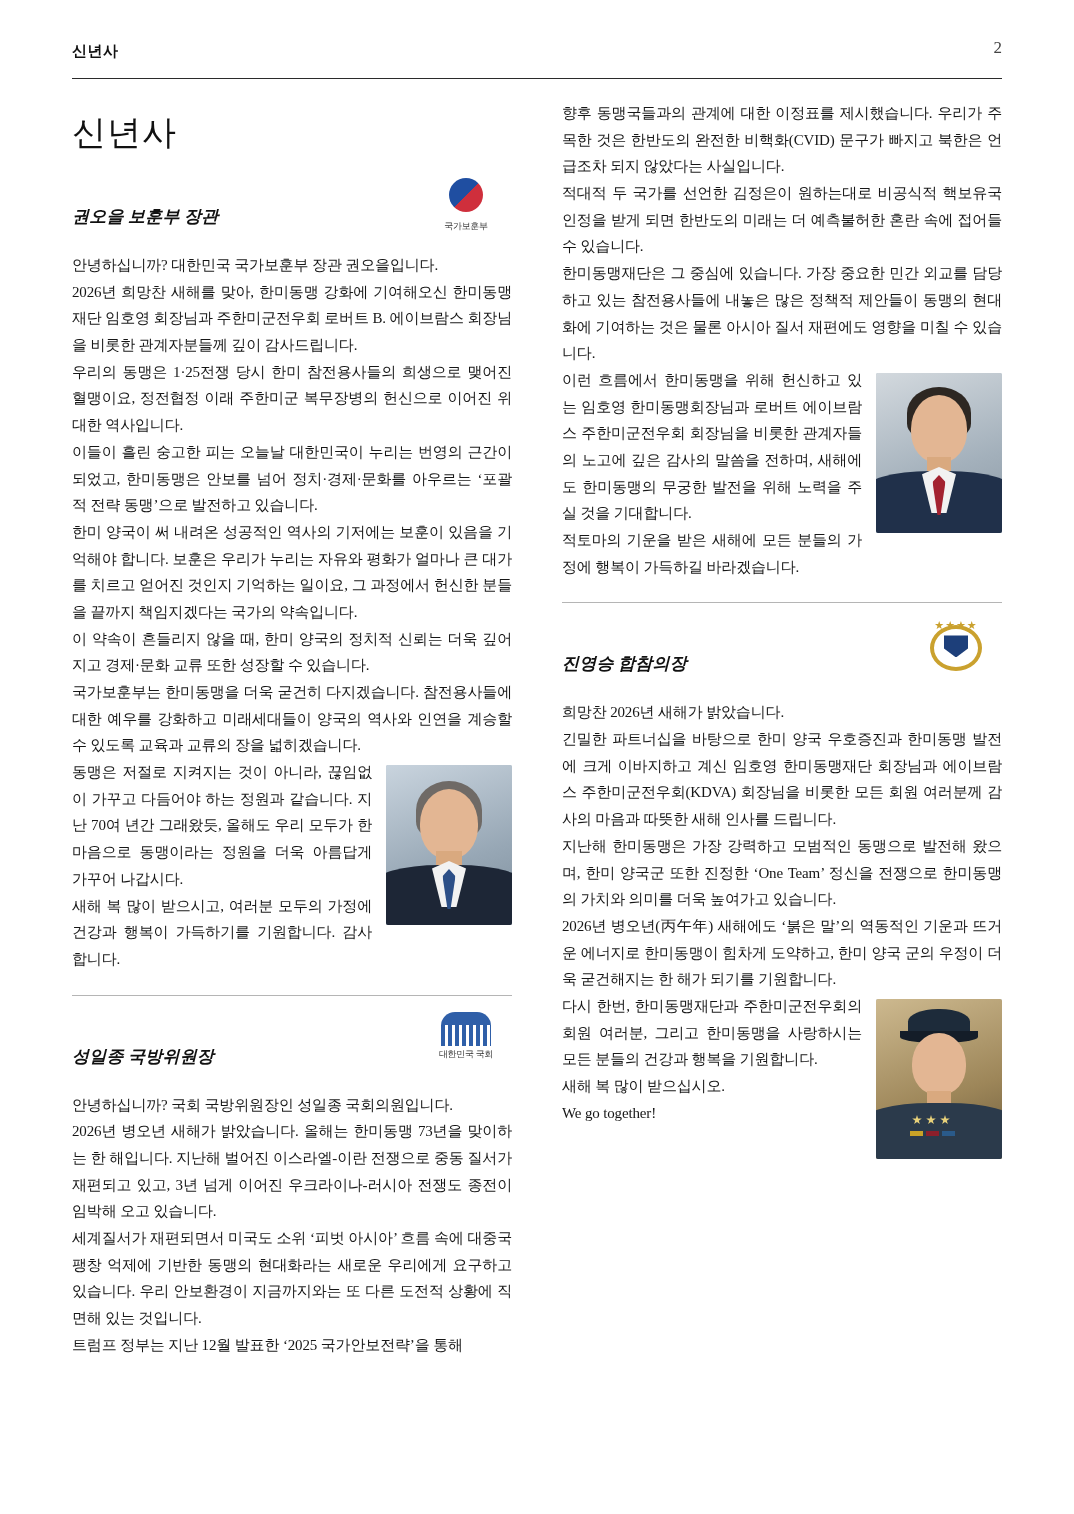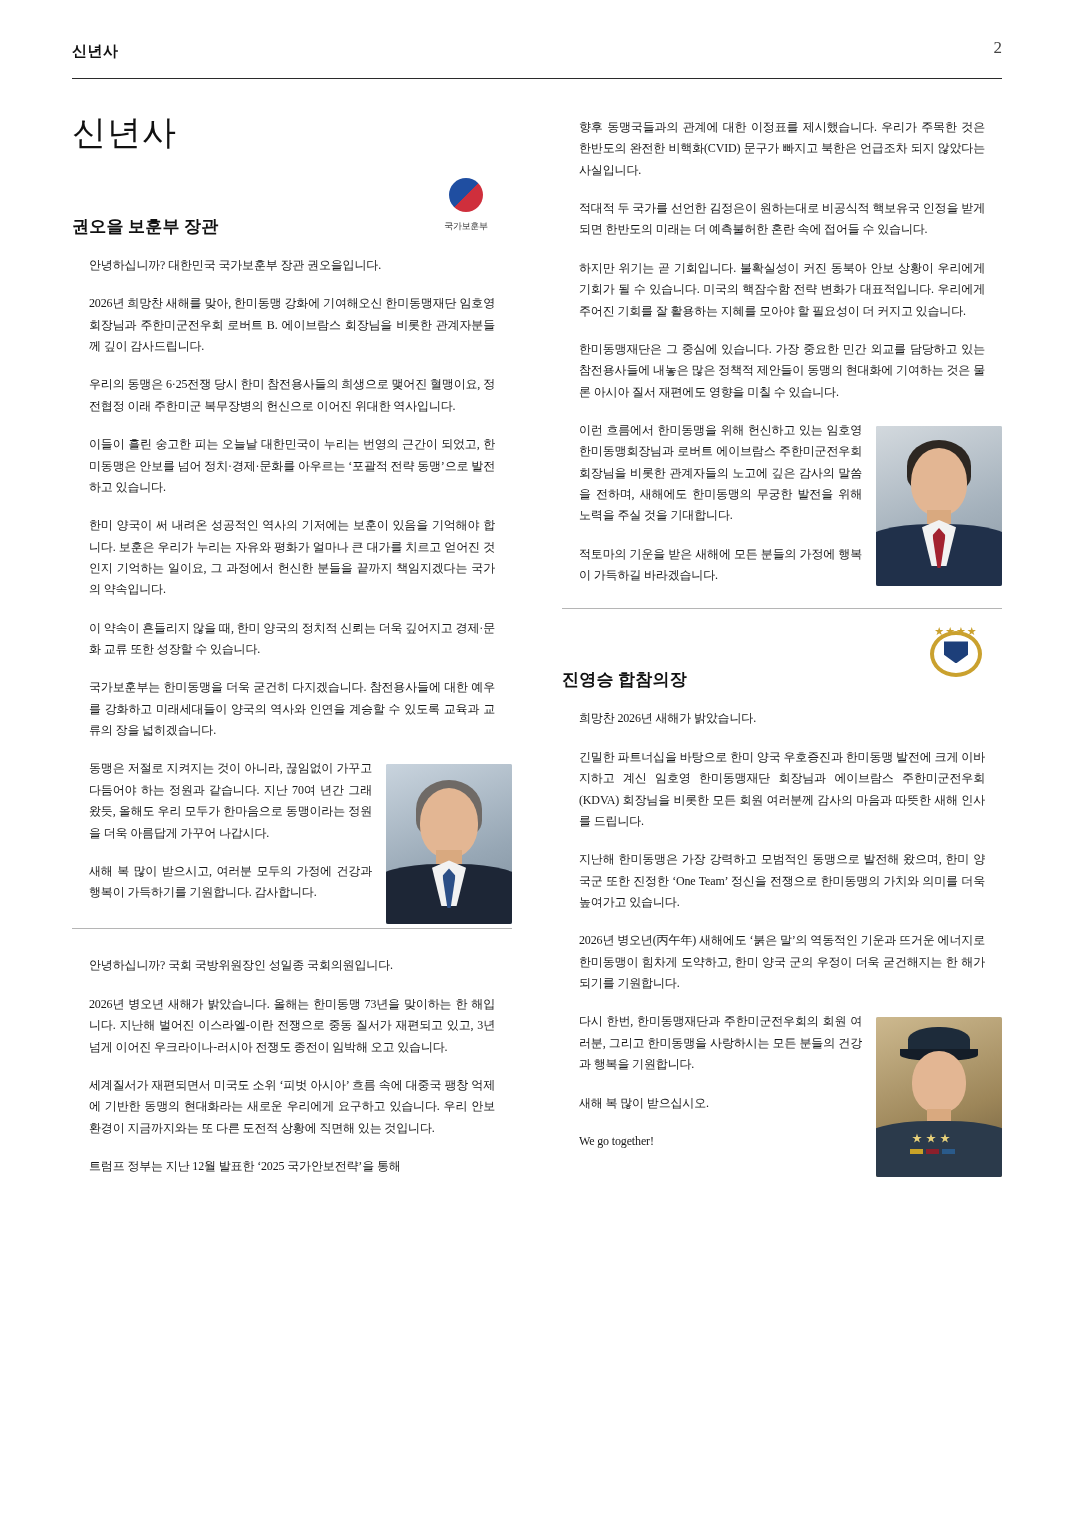--- a/index.html
+++ b/index.html
@@ -73,39 +73,40 @@
     min-height: 56px;
     margin-bottom: 14px;
   }
   .person-name {
     font-size: 17px;
     font-weight: bold;
     letter-spacing: 0.2px;
     color: #111;
     position: absolute;
     left: 0;
-    bottom: 0;
+    bottom: 10px;
+    font-style: italic;
   }
   .emblem {
     position: absolute;
     right: 0;
     top: -10px;
     width: 92px;
     text-align: center;
   }
   .emblem-caption {
     font-size: 9px;
     color: #333;
     margin-top: 2px;
     letter-spacing: -0.3px;
   }
   p.body {
-    font-size: 12px;
+    font-size: 15px;
     line-height: 1.78;
-    margin: 17px;
+    margin: 0;
     text-align: justify;
     text-justify: inter-character;
     color: #161616;
     letter-spacing: -0.15px;
   }
   p.body + p.body { margin-top: 0; }
   .latin { font-family: "Liberation Serif", serif; }
 
   .portrait {
     width: 126px;
@@ -284,53 +285,62 @@
       <div class="emblem">
         <div class="emb-taegeuk">
           <div class="tg"></div>
         </div>
         <div class="emblem-caption">국가보훈부</div>
       </div>
     </div>
 
     <p class="body">안녕하십니까? 대한민국 국가보훈부 장관 권오을입니다.</p>
     <p class="body">2026년 희망찬 새해를 맞아, 한미동맹 강화에 기여해오신 한미동맹재단 임호영 회장님과 주한미군전우회 로버트 B. 에이브람스 회장님을 비롯한 관계자분들께 깊이 감사드립니다.</p>
-    <p class="body">우리의 동맹은 6·25전쟁 당시 한미 참전용사들의 희생으로 맺어진 혈맹이요, 정전협정 이래 주한미군 복무장병의 헌신으로 이어진 위대한 역사입니다.</p>
+    <p class="body">우리의 동맹은 1·25전쟁 당시 한미 참전용사들의 희생으로 맺어진 혈맹이요, 정전협정 이래 주한미군 복무장병의 헌신으로 이어진 위대한 역사입니다.</p>
     <p class="body">이들이 흘린 숭고한 피는 오늘날 대한민국이 누리는 번영의 근간이 되었고, 한미동맹은 안보를 넘어 정치·경제·문화를 아우르는 ‘포괄적 전략 동맹’으로 발전하고 있습니다.</p>
     <p class="body">한미 양국이 써 내려온 성공적인 역사의 기저에는 보훈이 있음을 기억해야 합니다. 보훈은 우리가 누리는 자유와 평화가 얼마나 큰 대가를 치르고 얻어진 것인지 기억하는 일이요, 그 과정에서 헌신한 분들을 끝까지 책임지겠다는 국가의 약속입니다.</p>
     <p class="body">이 약속이 흔들리지 않을 때, 한미 양국의 정치적 신뢰는 더욱 깊어지고 경제·문화 교류 또한 성장할 수 있습니다.</p>
     <p class="body">국가보훈부는 한미동맹을 더욱 굳건히 다지겠습니다. 참전용사들에 대한 예우를 강화하고 미래세대들이 양국의 역사와 인연을 계승할 수 있도록 교육과 교류의 장을 넓히겠습니다.</p>
 
     <div class="portrait float-right">
       <div class="pg bg-grad-1"></div>
       <div class="hair grey" style="width:66px;height:58px;top:16px;"></div>
       <div class="head" style="width:58px;height:70px;top:24px;"></div>
       <div class="neck" style="width:26px;height:22px;top:86px;"></div>
       <div class="suit dark" style="width:152px;height:64px;top:100px;"></div>
       <div class="shirt" style="top:96px;"></div>
       <div class="tie blue" style="top:104px;"></div>
     </div>
 
     <p class="body">동맹은 저절로 지켜지는 것이 아니라, 끊임없이 가꾸고 다듬어야 하는 정원과 같습니다. 지난 70여 년간 그래왔듯, 올해도 우리 모두가 한마음으로 동맹이라는 정원을 더욱 아름답게 가꾸어 나갑시다.</p>
     <p class="body">새해 복 많이 받으시고, 여러분 모두의 가정에 건강과 행복이 가득하기를 기원합니다. 감사합니다.</p>
 
     <hr class="divider">
 
+    <div class="person-head">
+      <div class="person-name">성일종 국방위원장</div>
+      <div class="emblem">
+        <div class="emb-assembly">
+          <div class="dome"></div>
+          <div class="pillars"></div>
+        </div>
+        <div class="emblem-caption">대한민국 국회</div>
+      </div>
+    </div>
 
     <p class="body">안녕하십니까? 국회 국방위원장인 성일종 국회의원입니다.</p>
     <p class="body">2026년 병오년 새해가 밝았습니다. 올해는 한미동맹 73년을 맞이하는 한 해입니다. 지난해 벌어진 이스라엘-이란 전쟁으로 중동 질서가 재편되고 있고, 3년 넘게 이어진 우크라이나-러시아 전쟁도 종전이 임박해 오고 있습니다.</p>
     <p class="body">세계질서가 재편되면서 미국도 소위 ‘피벗 아시아’ 흐름 속에 대중국 팽창 억제에 기반한 동맹의 현대화라는 새로운 우리에게 요구하고 있습니다. 우리 안보환경이 지금까지와는 또 다른 도전적 상황에 직면해 있는 것입니다.</p>
     <p class="body">트럼프 정부는 지난 12월 발표한 ‘2025 국가안보전략’을 통해</p>
   </div>
 
   <div class="col col-right">
 
     <p class="body">향후 동맹국들과의 관계에 대한 이정표를 제시했습니다. 우리가 주목한 것은 한반도의 완전한 비핵화(CVID) 문구가 빠지고 북한은 언급조차 되지 않았다는 사실입니다.</p>
     <p class="body">적대적 두 국가를 선언한 김정은이 원하는대로 비공식적 핵보유국 인정을 받게 되면 한반도의 미래는 더 예측불허한 혼란 속에 접어들 수 있습니다.</p>
-    <p class="body">하지만 위기는 곧 기회입니다. 불확실성이 커진 동북아 안보 상황이 우리에게 기회가 될 수 있습니다. 미국의 핵잠수함 전략 변화가 대표적입니다. 우리에게 주어진 기회를 잘 활용하는 지혜를 모아야 할 필요성이 더 커지고 있습니다.</p>
     <p class="body">한미동맹재단은 그 중심에 있습니다. 가장 중요한 민간 외교를 담당하고 있는 참전용사들에 내놓은 많은 정책적 제안들이 동맹의 현대화에 기여하는 것은 물론 아시아 질서 재편에도 영향을 미칠 수 있습니다.</p>
 
     <div class="portrait float-right">
       <div class="pg bg-grad-2"></div>
       <div class="hair" style="width:64px;height:52px;top:14px;"></div>
       <div class="head" style="width:56px;height:68px;top:22px;"></div>
       <div class="neck" style="width:24px;height:20px;top:84px;"></div>
       <div class="suit navy" style="width:152px;height:66px;top:98px;"></div>
       <div class="shirt" style="top:94px;"></div>
       <div class="tie red" style="top:102px;"></div>

